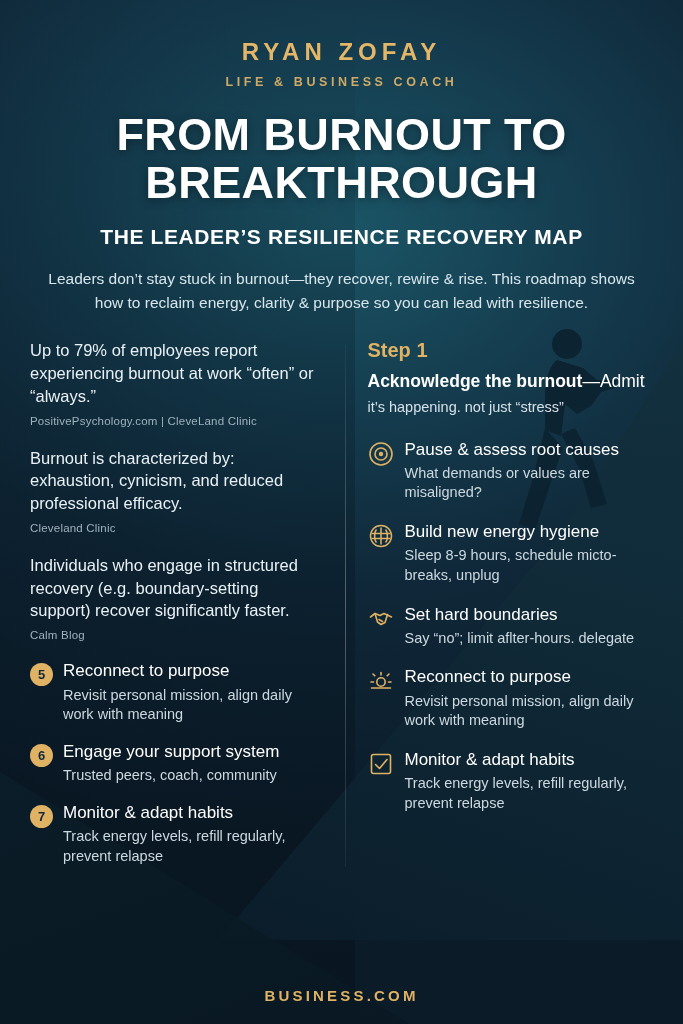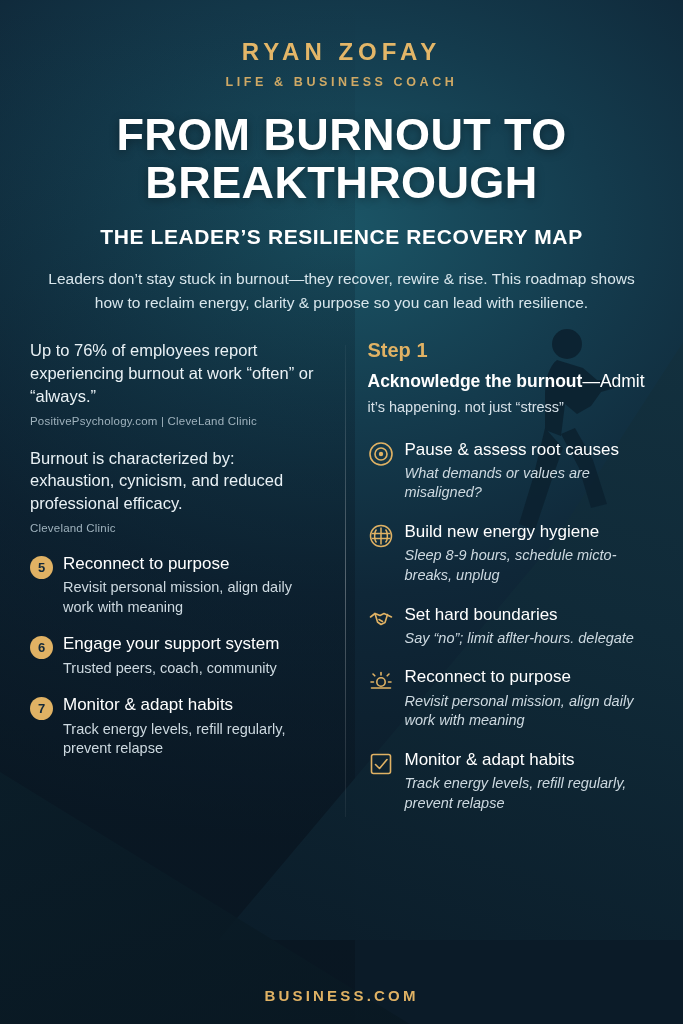--- a/index.html
+++ b/index.html
@@ -193,21 +193,20 @@
   .item-title {
     font-size: 17px;
     line-height: 1.2;
     color: #ffffff;
   }
   .item-desc {
     margin-top: 4px;
     font-size: 14.5px;
     line-height: 1.35;
     color: #cdd9e0;
-    font-style: italic;
   }
 
   .footer {
     position: absolute;
     left: 0; right: 0; bottom: 20px;
     text-align: center;
     color: #e0b264;
     font-size: 15px;
     letter-spacing: 3.2px;
     font-weight: 700;
@@ -240,29 +239,33 @@
     <h1 class="headline">FROM BURNOUT TO BREAKTHROUGH</h1>
     <h2 class="subhead">THE LEADER’S RESILIENCE RECOVERY MAP</h2>
     <p class="intro">Leaders don’t stay stuck in burnout—they recover, rewire &amp; rise. This roadmap shows how to reclaim energy, clarity &amp; purpose so you can lead with resilience.</p>
 
     <div class="columns">
       <div class="divider"></div>
 
       <div class="col-left">
 
         <div class="stat">
-          <div class="stat-text">Up to 76% of employees report experiencing burnout at work “often” or “always.”</div>
+          <div class="stat-text">Up to 79% of employees report experiencing burnout at work “often” or “always.”</div>
           <div class="stat-src">PositivePsychology.com   |   CleveLand Clinic</div>
         </div>
 
         <div class="stat">
           <div class="stat-text">Burnout is characterized by: exhaustion, cynicism, and reduced professional efficacy.</div>
           <div class="stat-src">Cleveland Clinic</div>
         </div>
 
+        <div class="stat">
+          <div class="stat-text">Individuals who engage in structured recovery (e.g. boundary-setting support) recover significantly faster.</div>
+          <div class="stat-src">Calm Blog</div>
+        </div>
 
         <div class="numbered">
           <div class="num-badge">5</div>
           <div class="num-body">
             <div class="num-title">Reconnect to purpose</div>
             <div class="num-desc">Revisit personal mission, align daily work with meaning</div>
           </div>
         </div>
 
         <div class="numbered">

